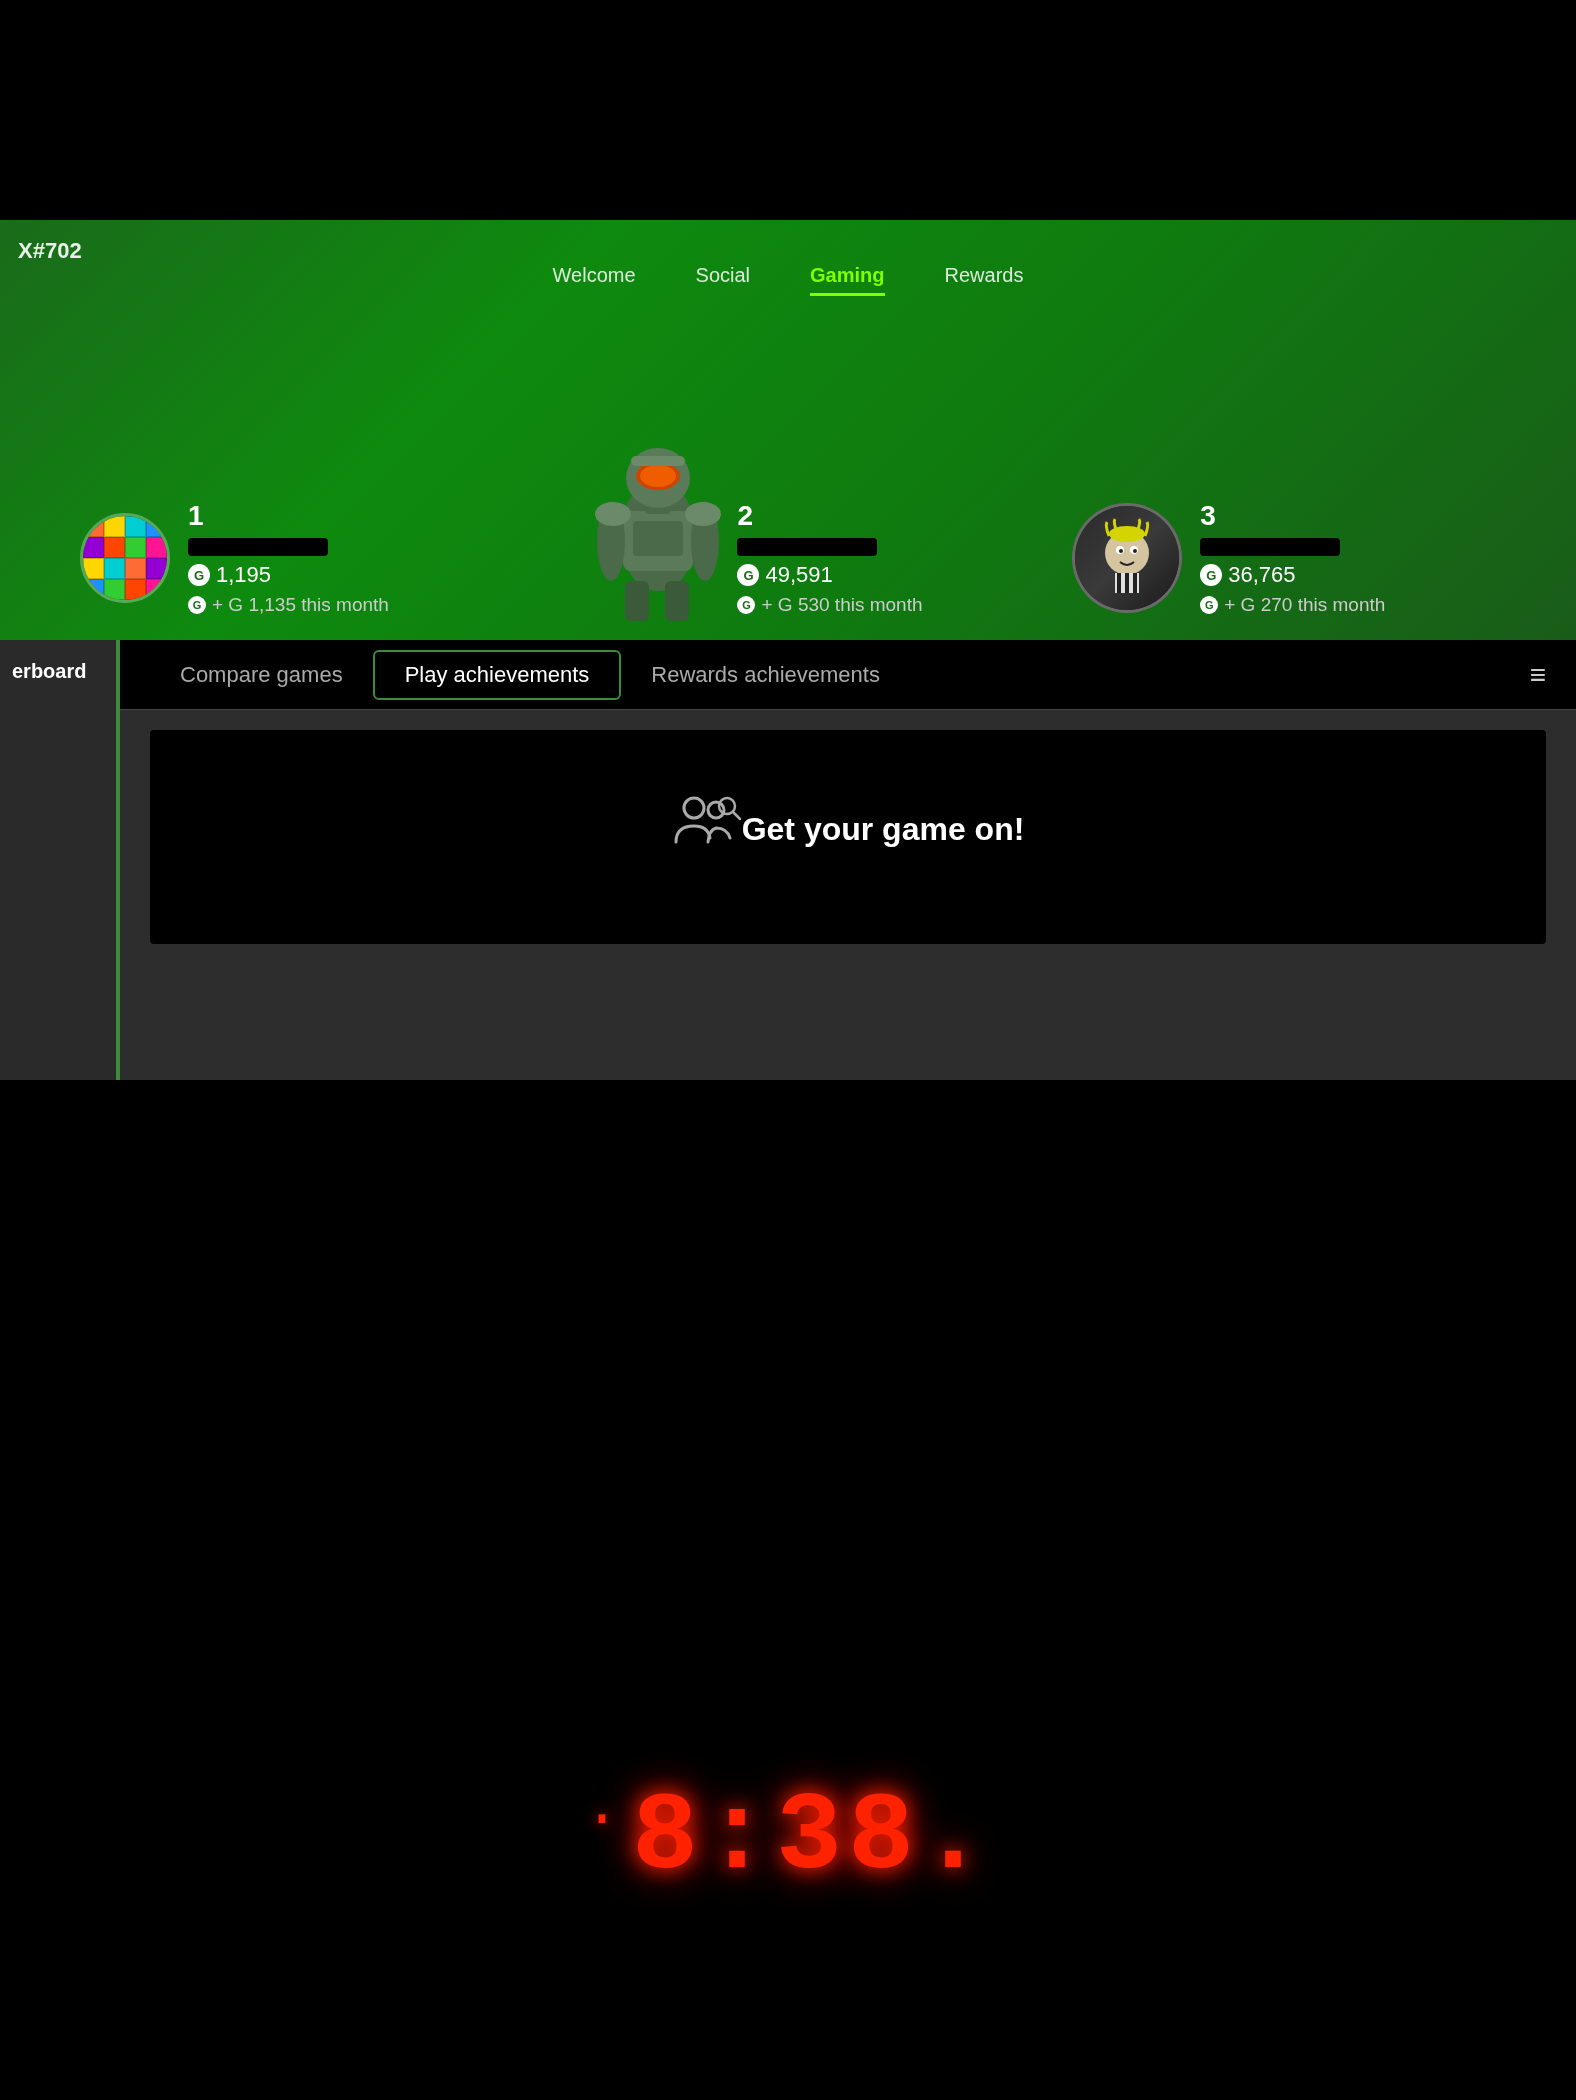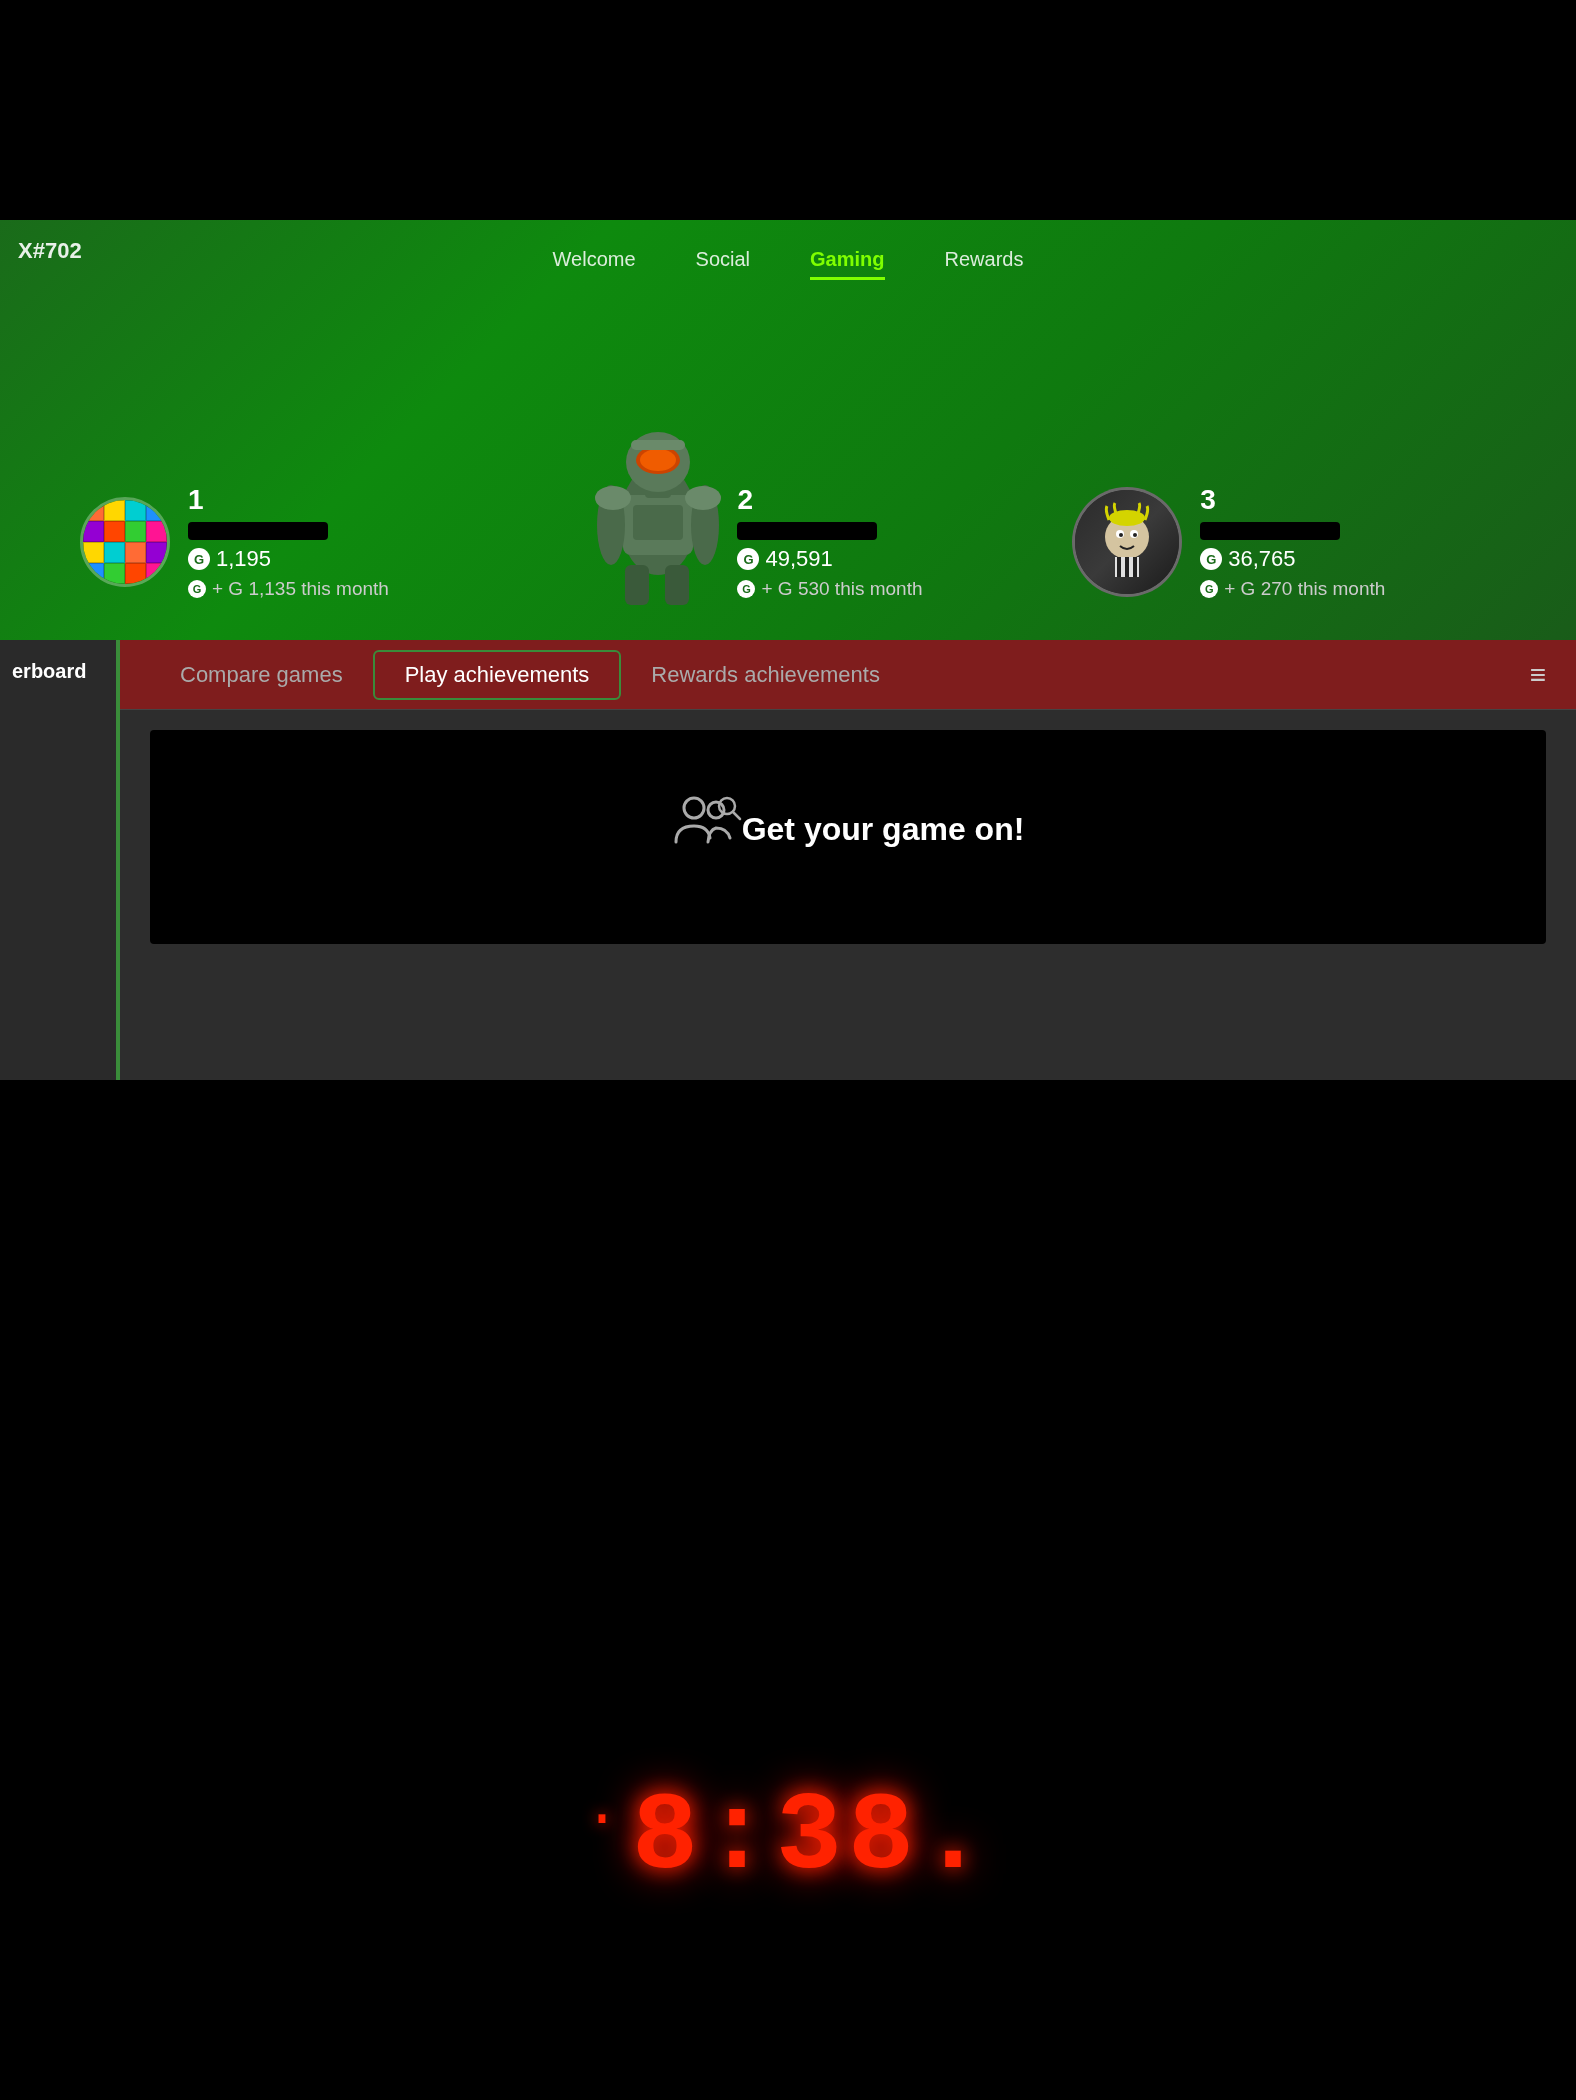--- a/index.html
+++ b/index.html
@@ -22,21 +22,21 @@
       height: 860px;
       background: #1a1a1a;
       overflow: hidden;
     }
 
     
     .header-band {
       background: linear-gradient(135deg, #1a6b1a 0%, #0e8a0e 30%, #0f7a0f 60%, #1a5a1a 100%);
       height: 472px;
       position: relative;
-      padding: 0 80px;
+      padding: 16px 80px;
     }
 
     
     .gamertag-tag {
       position: absolute;
       top: 18px;
       left: 18px;
       color: #fff;
       font-size: 22px;
       font-weight: 600;
@@ -215,21 +215,21 @@
       background: #2d2d2d;
       padding: 0;
     }
 
     
     .sub-nav {
       display: flex;
       align-items: center;
       padding: 0 30px;
       height: 70px;
-      background: #7f1d1d;
+      background: #000000;
       border-bottom: 1px solid #444;
       gap: 0;
     }
 
     .sub-tab {
       color: #ccc;
       font-size: 22px;
       font-weight: 400;
       padding: 10px 30px;
       cursor: pointer;

